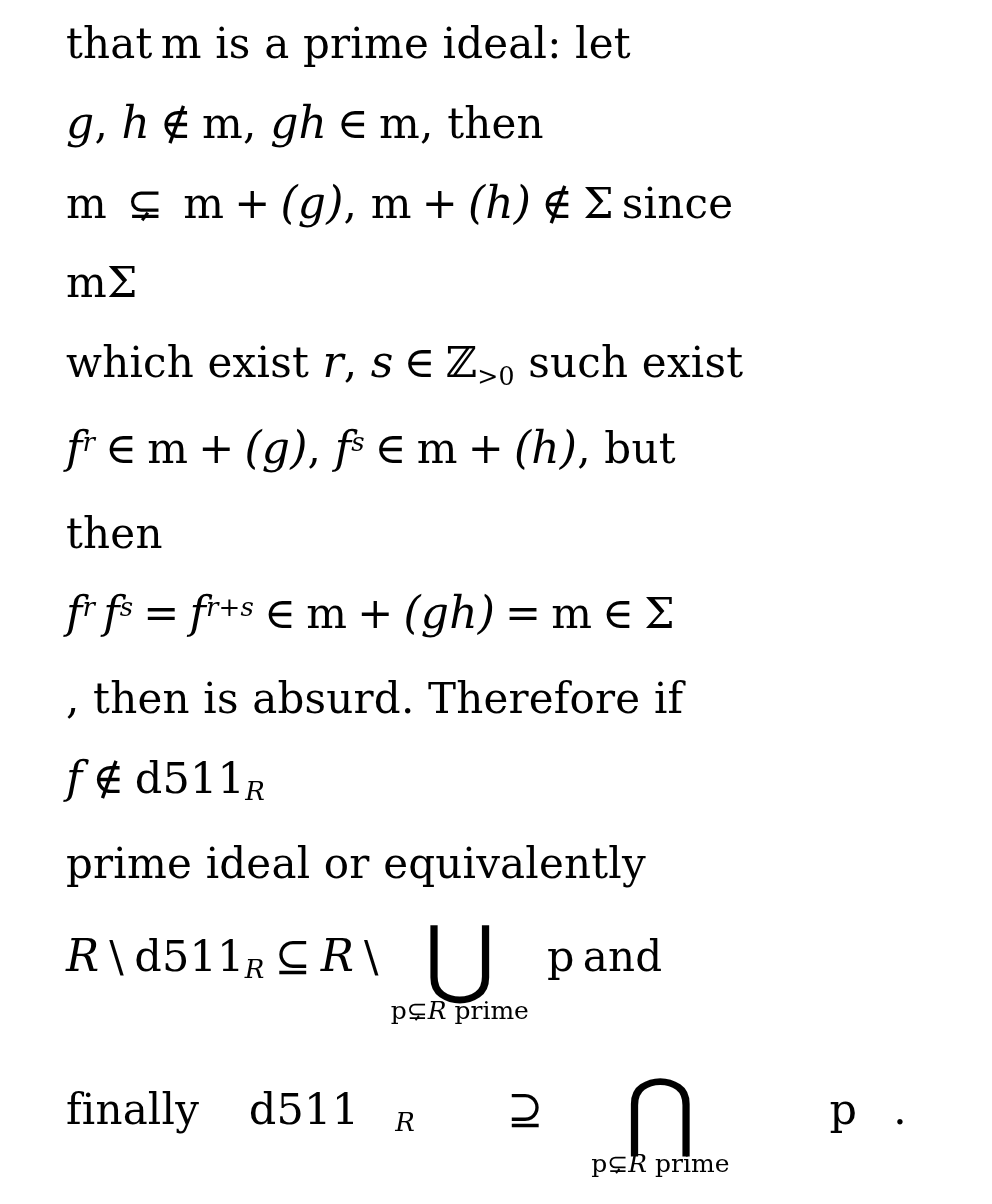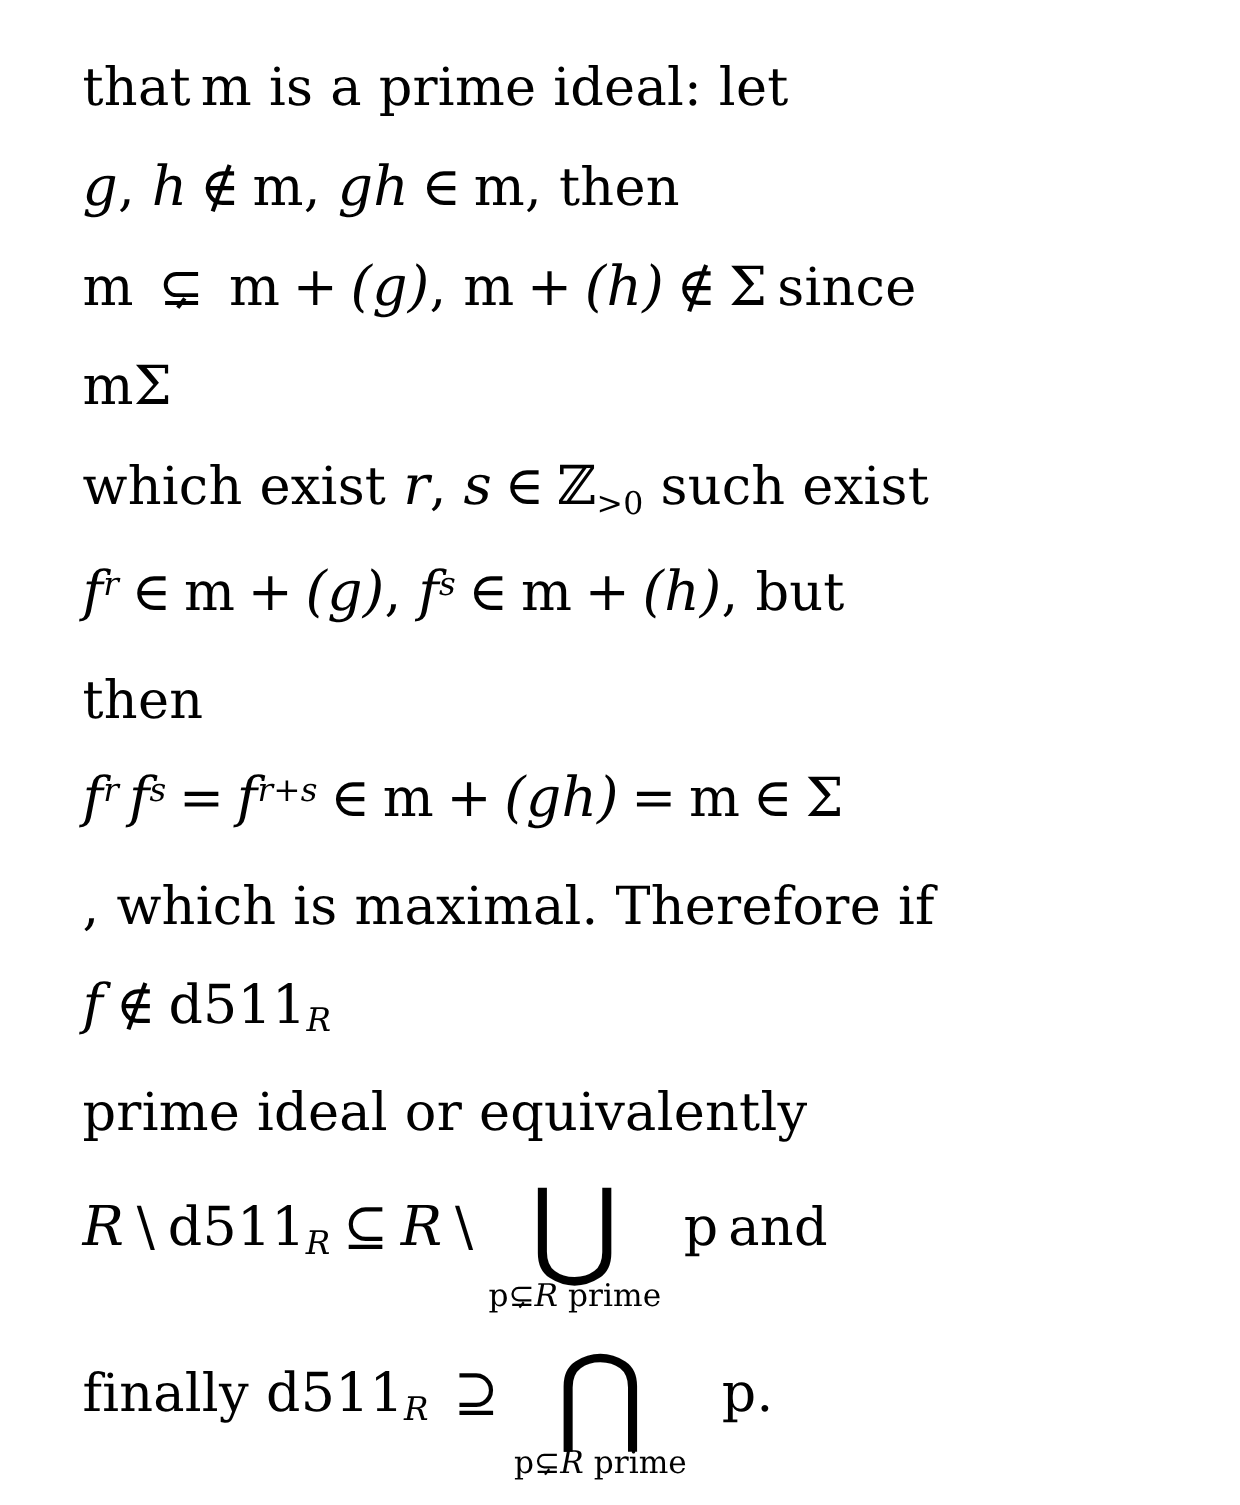--- a/index.html
+++ b/index.html
@@ -11,21 +11,21 @@
     width: 992px;
     height: 1204px;
     font-family: "DejaVu Serif", "Liberation Serif", serif;
     color: #000000;
     overflow: hidden;
   }
   .page {
     box-sizing: border-box;
     width: 992px;
     height: 920px;
-    padding: 30px 24px 0 66px;
+    padding: 4px 24px 0 66px;
   }
   .line {
     display: flex;
     align-items: baseline;
     flex-wrap: nowrap;
     white-space: pre;
     font-size: 42px;
     line-height: 79px;
     letter-spacing: 0.2px;
   }
@@ -99,21 +99,22 @@
   }
   .bigop-lim .it {
     font-style: italic;
   }
   .line-union {
     line-height: 70px;
     margin-top: 4px;
   }
   .line-inter {
     line-height: 70px;
-    margin-top: 33px;
+    margin-top: 53px;
+    gap: 36px;
   }
   .spacer-sm { display: inline-block; width: 8px; }
   .spacer-md { display: inline-block; width: 18px; }
 </style>
 </head>
 <body>
 
 <div class="page">
 
   <div class="line">
@@ -229,21 +230,21 @@
     <span class="op">=</span>
     <span class="spacer-sm"></span>
     <span class="frak">m</span>
     <span class="spacer-sm"></span>
     <span class="op">∈</span>
     <span class="spacer-sm"></span>
     <span class="bb">Σ</span>
   </div>
 
   <div class="line">
-    <span class="txt">, which is maximal. Therefore if</span>
+    <span class="txt">, then is absurd. Therefore if</span>
   </div>
 
   <div class="line">
     <span class="math">f</span>
     <span class="spacer-sm"></span>
     <span class="op">∉</span>
     <span class="spacer-sm"></span>
     <span class="frak">d511</span><span class="sub">R</span>
   </div>
 

